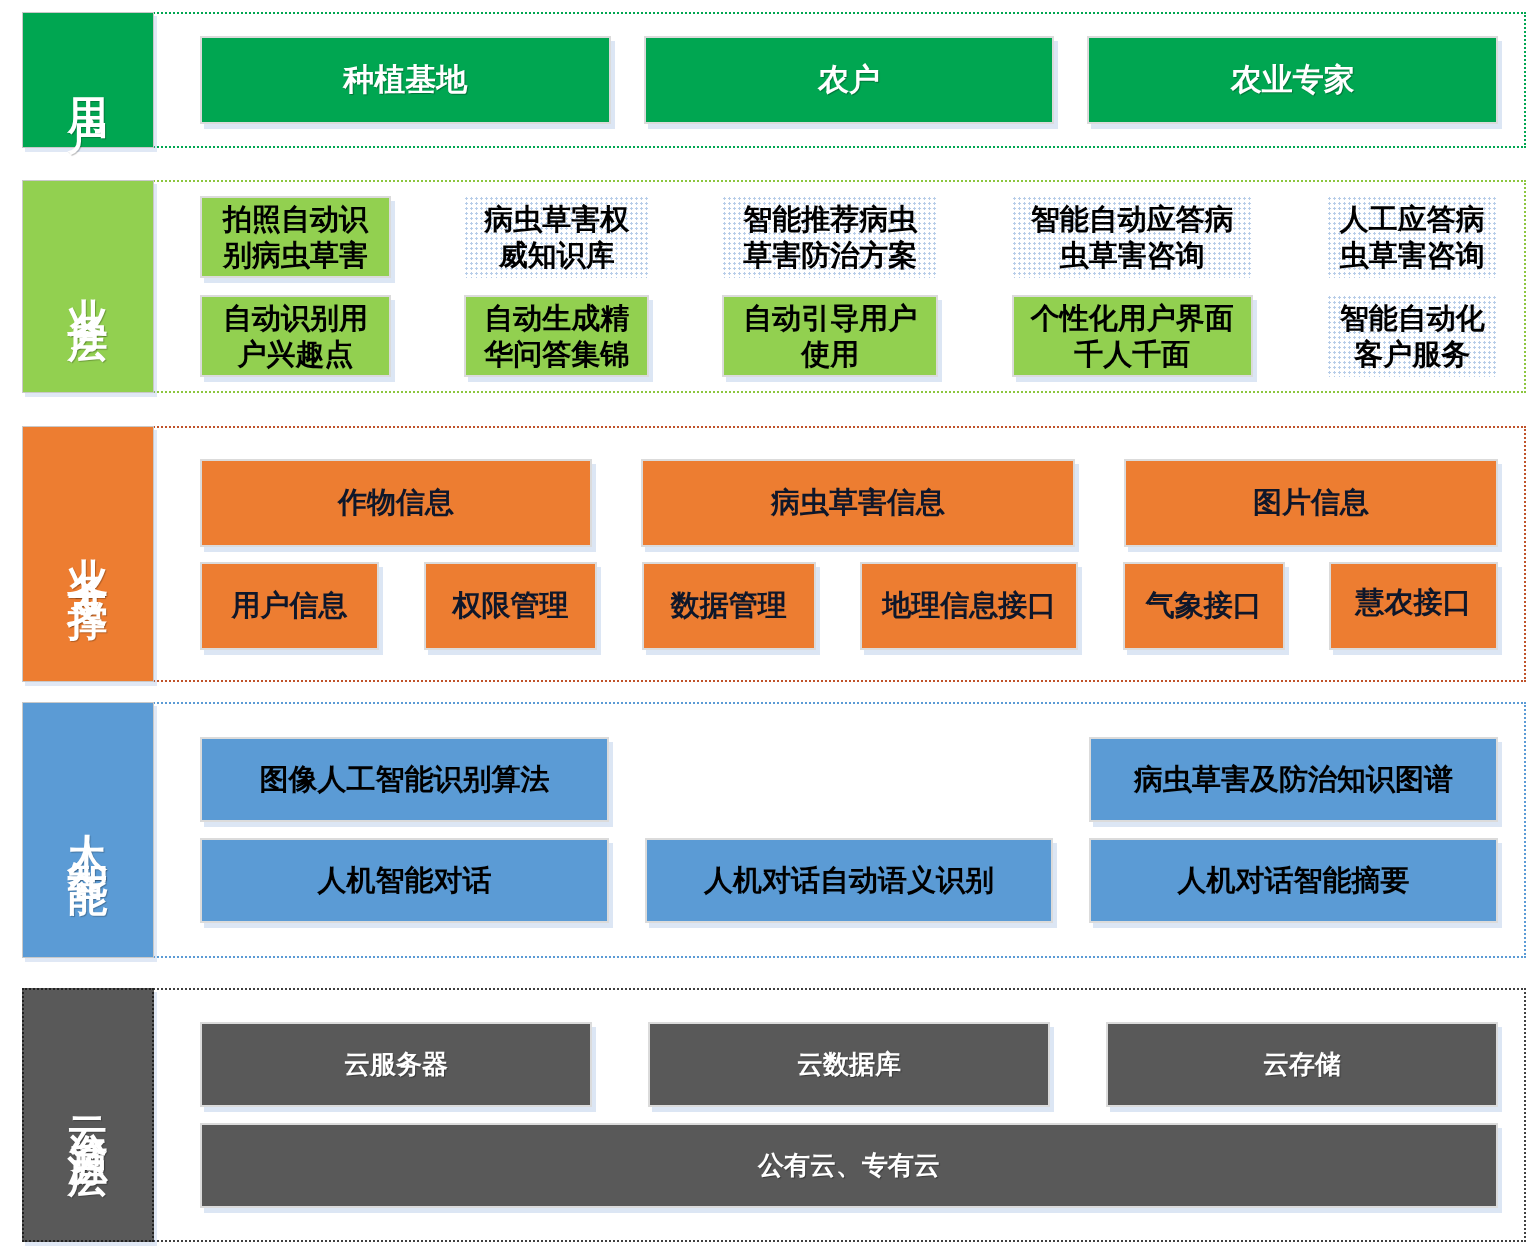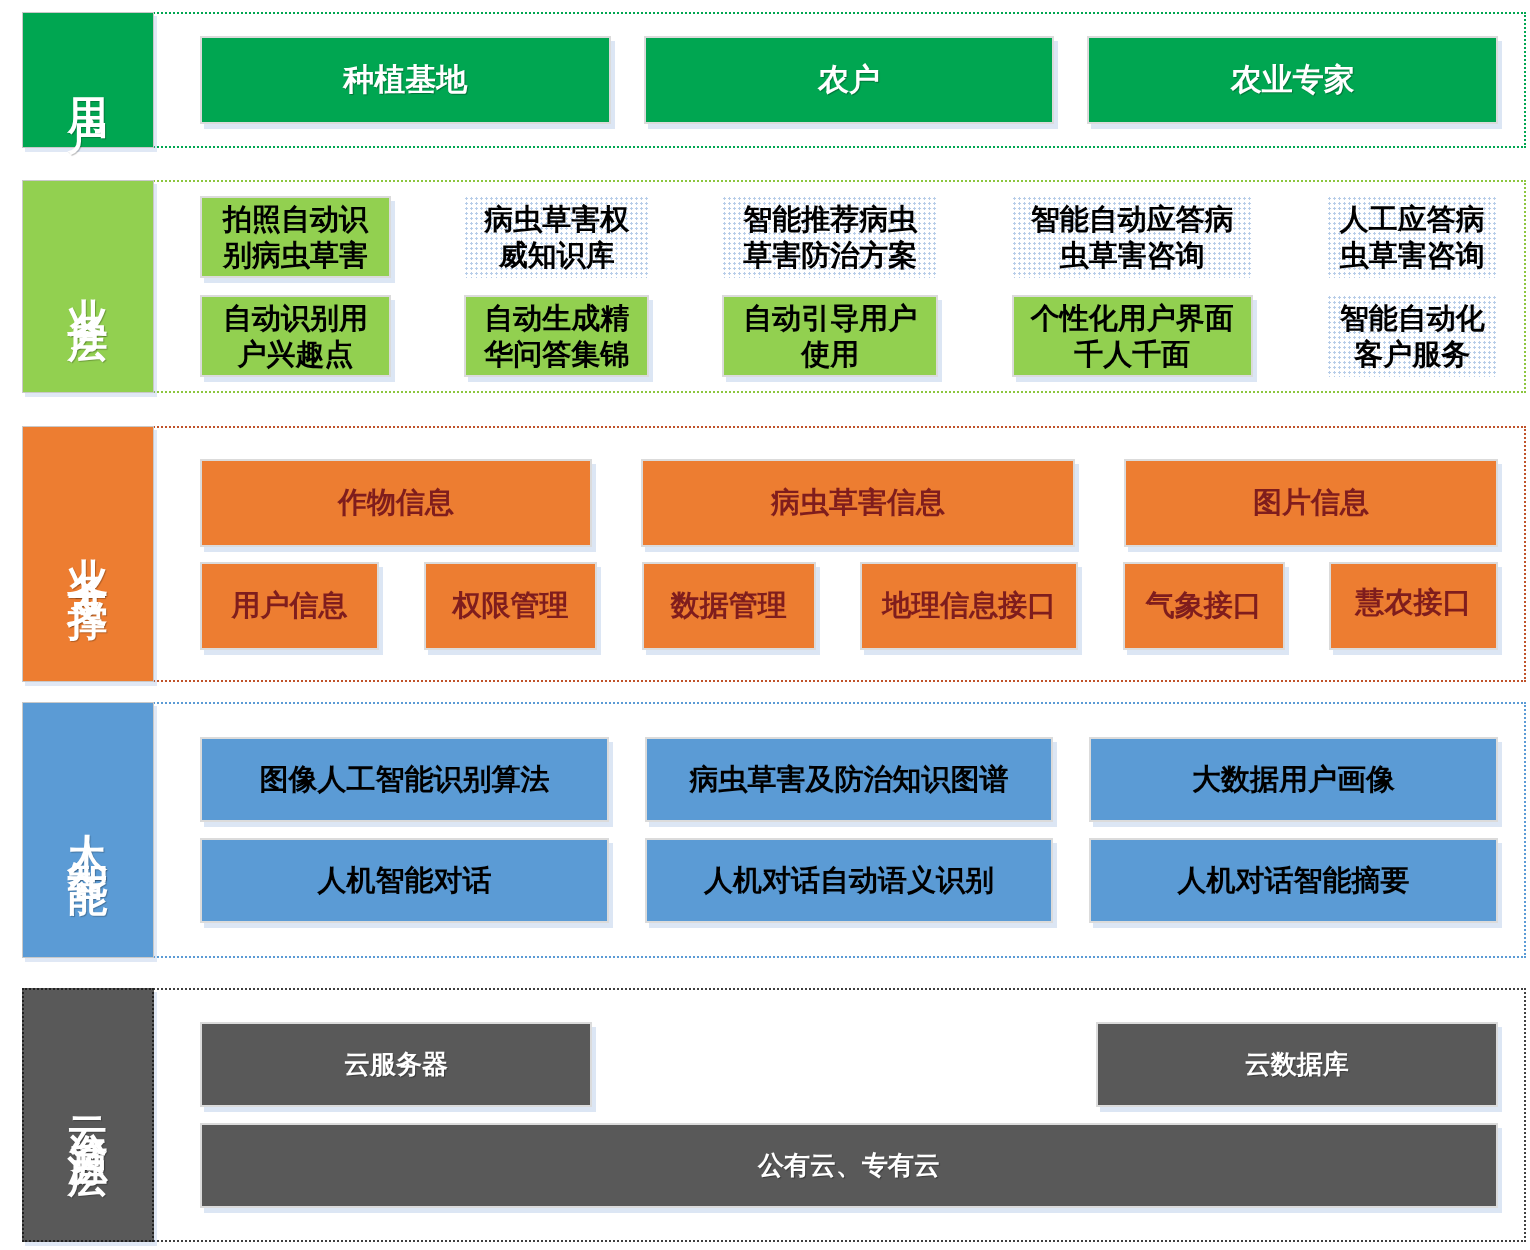--- a/index.html
+++ b/index.html
@@ -54,21 +54,21 @@
   .box{
     display:flex;align-items:center;justify-content:center;text-align:center;
     font-weight:bold;font-size:29px;line-height:1.25;color:#000;
     white-space:pre-line;box-sizing:border-box;
     border:2px solid #dbdbdb;
     box-shadow:4px 5px 0 rgba(130,165,215,.28);
   }
   .layer-users .box{flex:1 1 0;font-size:31px;}
   .bg-green {background:var(--green);color:#ffffff;text-shadow:1px 1px 1px rgba(0,0,0,.3);}
   .bg-lgreen{background:var(--light-green);color:#000;}
-  .bg-orange{background:var(--orange);color:#7f1d1d;}
+  .bg-orange{background:var(--orange);color:#0f172a;}
   .bg-blue  {background:var(--blue);color:#000;}
   .bg-gray  {background:var(--dark-gray);color:#ffffff;text-shadow:1px 1px 1px rgba(0,0,0,.35);}
   .bg-white{
     background-color:#ffffff;border:none;
     background-image:radial-gradient(circle, rgba(110,155,210,.5) 1px, rgba(0,0,0,0) 1.3px);
     background-size:5px 5px;color:#000;
     box-shadow:none;
   }
   .layer-cloud .box{font-size:26px;}
 
@@ -162,38 +162,38 @@
   </section>
 
   <section class="layer layer-ai">
     <div class="label lbl-blue">
       <span class="vtext">人工智能</span>
     </div>
     <div class="content">
       <div class="row">
         <div class="box bg-blue w-a">图像人工智能识别算法</div>
         <div class="box bg-blue w-a">病虫草害及防治知识图谱</div>
-        <div class="box bg-blue w-a">大数据用户画像</div>
       </div>
       <div class="row">
         <div class="box bg-blue w-a">人机智能对话</div>
         <div class="box bg-blue w-a">人机对话自动语义识别</div>
         <div class="box bg-blue w-a">人机对话智能摘要</div>
       </div>
     </div>
   </section>
 
   <section class="layer layer-cloud">
     <div class="label lbl-gray">
       <span class="vtext">云资源层</span>
     </div>
     <div class="content">
       <div class="row">
         <div class="box bg-gray w-c1">云服务器</div>
         <div class="box bg-gray w-c2">云数据库</div>
+        <div class="box bg-gray w-c3">云存储</div>
       </div>
       <div class="row">
         <div class="box bg-gray w-full">公有云、专有云</div>
       </div>
     </div>
   </section>
 
 </div>
 
 </body></html>

